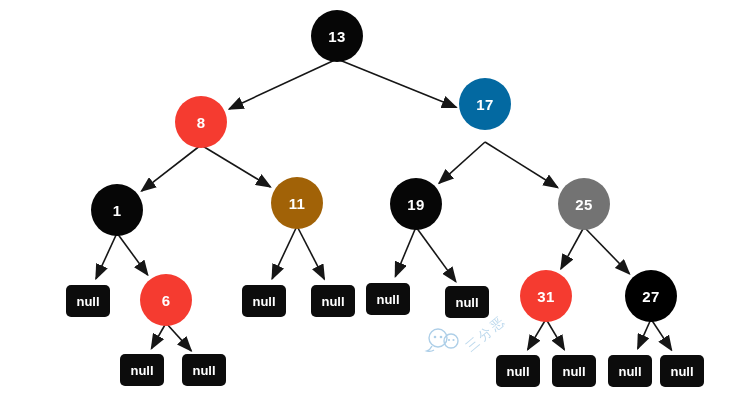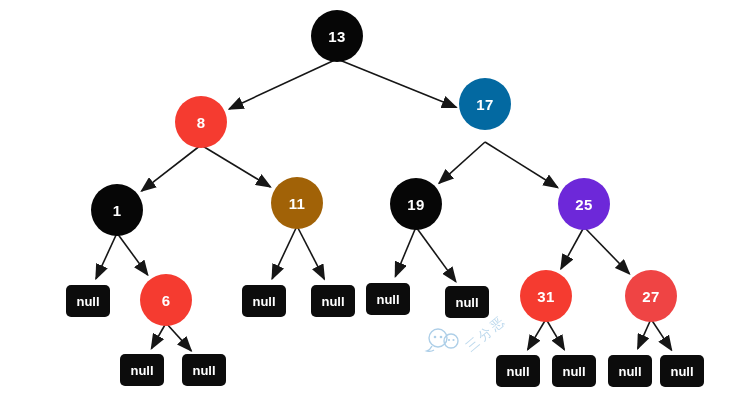--- a/index.html
+++ b/index.html
@@ -83,24 +83,24 @@
       <line x1="651" y1="319" x2="637.750861181611" y2="348.6528344982993" stroke="#161616" stroke-width="1.6" marker-end="url(#arrw)"></line>
       <line x1="651" y1="319" x2="671.5386998292837" y2="350.1393190960107" stroke="#161616" stroke-width="1.6" marker-end="url(#arrw)"></line>
     </svg>
   <div id="nodes-layer">
       <div class="tree-node" style="left: 311px; top: 10px; background: rgb(6, 6, 6); color: rgb(255, 255, 255);">13</div>
       <div class="tree-node" style="left: 175px; top: 96px; background: rgb(245, 59, 48); color: rgb(255, 255, 255);">8</div>
       <div class="tree-node" style="left: 459px; top: 78px; background: #0369a1; color: rgb(255, 255, 255);">17</div>
       <div class="tree-node" style="left: 91px; top: 184px; background: rgb(6, 6, 6); color: rgb(255, 255, 255);">1</div>
       <div class="tree-node" style="left: 271px; top: 177px; background: #a16207; color: rgb(255, 255, 255);">11</div>
       <div class="tree-node" style="left: 390px; top: 178px; background: rgb(6, 6, 6); color: rgb(255, 255, 255);">19</div>
-      <div class="tree-node" style="left: 558px; top: 178px; background: #6d28d9; color: rgb(255, 255, 255);">25</div>
+      <div class="tree-node" style="left: 558px; top: 178px; background: #737373; color: rgb(255, 255, 255);">25</div>
       <div class="tree-node" style="left: 140px; top: 274px; background: rgb(245, 59, 48); color: rgb(255, 255, 255);">6</div>
       <div class="tree-node" style="left: 520px; top: 270px; background: rgb(245, 59, 48); color: rgb(255, 255, 255);">31</div>
-      <div class="tree-node" style="left: 625px; top: 270px; background: #ef4444; color: rgb(255, 255, 255);">27</div>
+      <div class="tree-node" style="left: 625px; top: 270px; background: #000000; color: rgb(255, 255, 255);">27</div>
       <div class="null-box" style="left: 66px; top: 285px; background: rgb(12, 12, 12); color: rgb(255, 255, 255);">null</div>
       <div class="null-box" style="left: 120px; top: 354px; background: rgb(12, 12, 12); color: rgb(255, 255, 255);">null</div>
       <div class="null-box" style="left: 182px; top: 354px; background: rgb(12, 12, 12); color: rgb(255, 255, 255);">null</div>
       <div class="null-box" style="left: 242px; top: 285px; background: rgb(12, 12, 12); color: rgb(255, 255, 255);">null</div>
       <div class="null-box" style="left: 311px; top: 285px; background: rgb(12, 12, 12); color: rgb(255, 255, 255);">null</div>
       <div class="null-box" style="left: 366px; top: 283px; background: rgb(12, 12, 12); color: rgb(255, 255, 255);">null</div>
       <div class="null-box" style="left: 445px; top: 286px; background: rgb(12, 12, 12); color: rgb(255, 255, 255);">null</div>
       <div class="null-box" style="left: 496px; top: 355px; background: rgb(12, 12, 12); color: rgb(255, 255, 255);">null</div>
       <div class="null-box" style="left: 552px; top: 355px; background: rgb(12, 12, 12); color: rgb(255, 255, 255);">null</div>
       <div class="null-box" style="left: 608px; top: 355px; background: rgb(12, 12, 12); color: rgb(255, 255, 255);">null</div>

